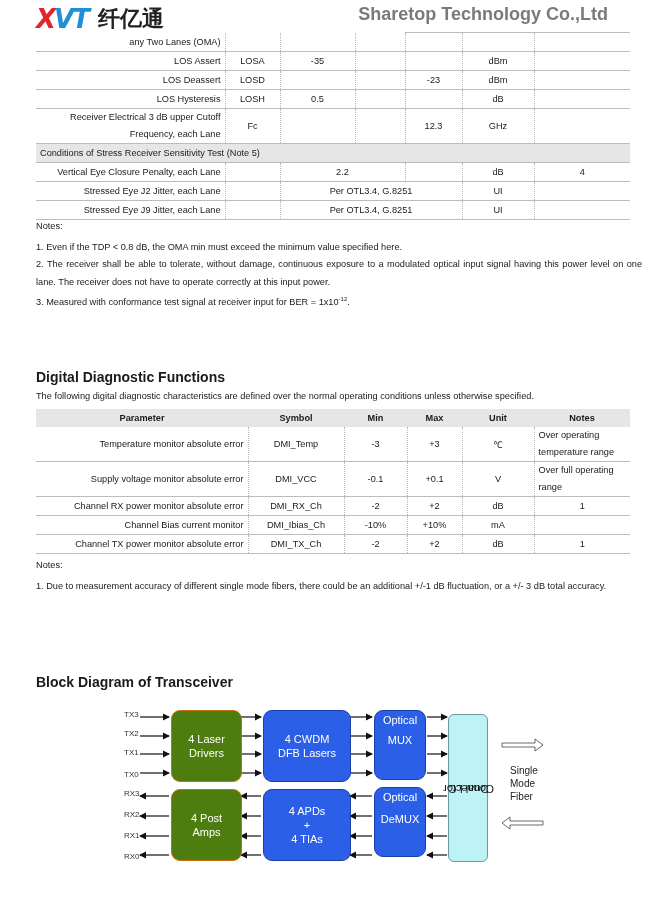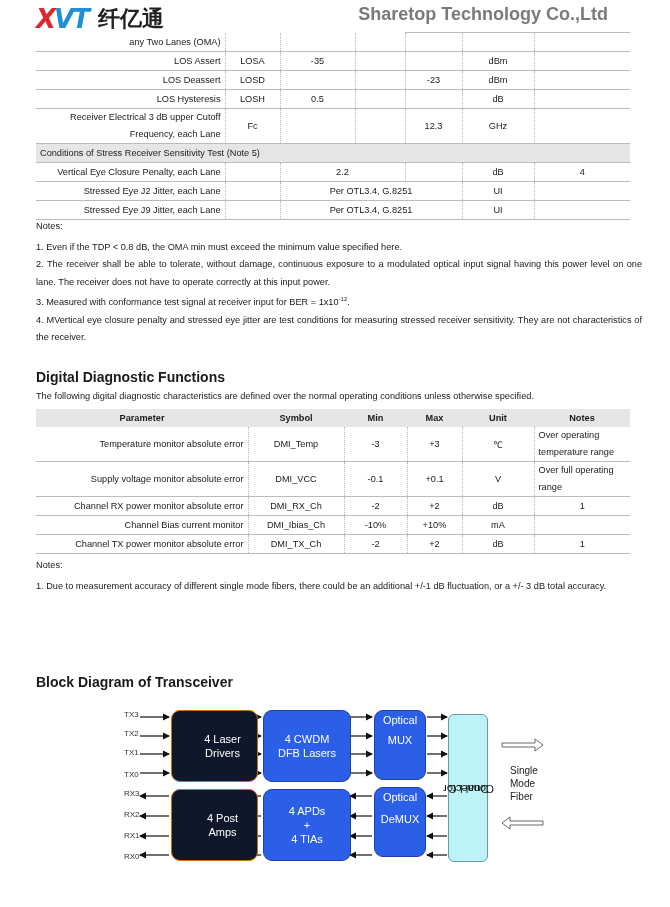--- a/index.html
+++ b/index.html
@@ -23,21 +23,21 @@
   .t2 { top:409px; width:594px; }
   .t2 th { background:#e6e6e6; font-weight:bold; height:18px; border-bottom:none; }
   .t2 td.tall { height:34px; }
   .t2 td.note { text-align:left; line-height:17px; }
 
   .txt { position:absolute; left:36px; width:606px; font-size:9.2px; line-height:17.5px; text-align:justify; }
   .h { position:absolute; left:36px; font-weight:bold; font-size:14px; }
 
   .diag { position:absolute; left:110px; top:702px; width:460px; height:170px; }
   .box { position:absolute; border-radius:9px; color:#fff; font-size:11px; text-align:center; display:flex; flex-direction:column; justify-content:center; align-items:center; line-height:14px; }
-  .orange { background:#0f172a; border:1px solid #c77010;padding-left:16px; }
+  .orange { background:#4d7c0f; border:1px solid #c77010; }
   .blue { background:#2b5fe8; border:1px solid #1a3fa8; }
   .lbl { position:absolute; font-size:8px; color:#333; }
   .conn { position:absolute; background:#bdf3f7; border:1px solid #6a9aa0; border-radius:6px; }
   .conn span { position:absolute; left:50%; top:50%; transform:translate(-50%,-50%) rotate(-90deg); white-space:nowrap; font-size:11px; color:#111; text-align:center; line-height:13px; }
   .smf { position:absolute; font-size:10px; line-height:13px; color:#222; }
 </style>
 </head>
 <body>
 
 <div class="logo">
@@ -128,21 +128,20 @@
     <td></td>
   </tr>
 </tbody>
   </table>
 
 <div class="txt" style="top:218px;">
   <div>Notes:</div>
   <div style="margin-top:3px">1. Even if the TDP &lt; 0.8 dB, the OMA min must exceed the minimum value specified here.</div>
   <div>2. The receiver shall be able to tolerate, without damage, continuous exposure to a modulated optical input signal having this power level on one lane. The receiver does not have to operate correctly at this input power.</div>
   <div><span>3. Measured with conformance test signal at receiver input for BER = 1x10</span><sup style="font-size:6px">-12</sup><span>.</span></div>
-  <div>4. MVertical eye closure penalty and stressed eye jitter are test conditions for measuring stressed receiver sensitivity. They are not characteristics of the receiver.</div>
 </div>
 
 <div class="h" style="top:369px;">Digital Diagnostic Functions</div>
 <div class="txt" style="top:388px;">The following digital diagnostic characteristics are defined over the normal operating conditions unless otherwise specified.</div>
 
 <table class="t2">
   <colgroup>
       <col style="width:212px">
       <col style="width:96px">
       <col style="width:63px">

